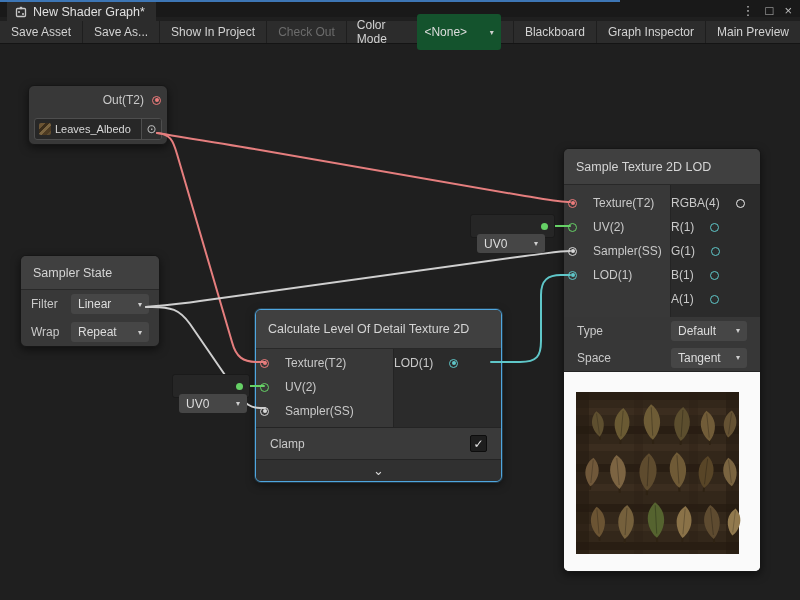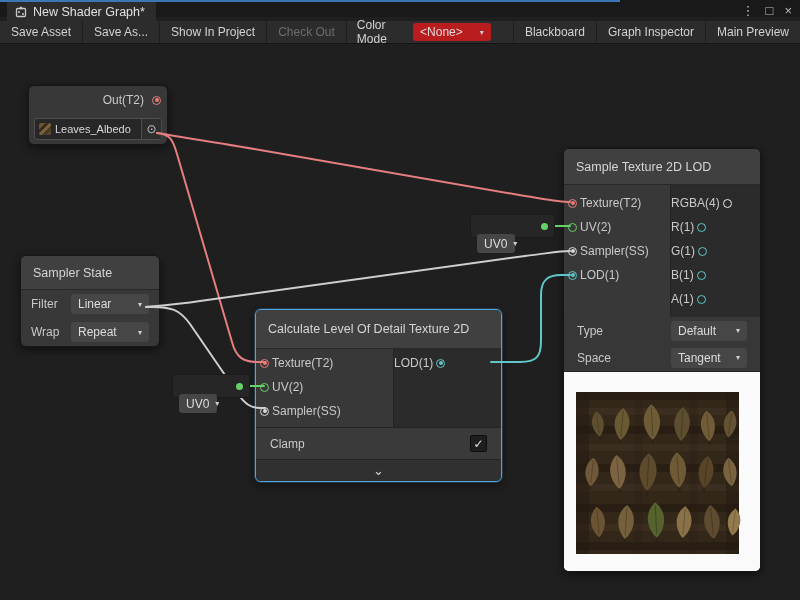--- a/index.html
+++ b/index.html
@@ -16,33 +16,33 @@
 
   
   .toolbar { position:absolute; left:0; top:21px; width:800px; height:23px; background:#2C2C2C; border-bottom:1px solid #141414; display:flex; align-items:center; font-size:12px; color:#D2D2D2; z-index:6; }
   .tbtn { height:100%; display:flex; align-items:center; padding:0 11px; border-right:1px solid #1E1E1E; white-space:nowrap; }
   .tbtn.disabled { color:#6C6C6C; }
   .tb-right { margin-left:auto; height:100%; display:flex; align-items:center; }
   .tb-right .tbtn { border-right:none; border-left:1px solid #1E1E1E; }
   .cm-label { padding:0 8px 0 10px; }
   .dd { height:20px; background:#464646; border-radius:3px; display:flex; align-items:center; justify-content:space-between; padding:0 7px; color:#DDDDDD; font-size:12px; }
   .dd .caret { font-size:8px; color:#CFCFCF; margin-left:6px; }
-  .cm-dd { width:96px; height:18px; background:#b91c1c; margin-right:22px; }
+  .cm-dd { width:96px; height:36px; background:#14532d; margin-right:12px; }
 
   
   svg.wires { position:absolute; inset:0; z-index:3; pointer-events:none; }
 
   
   .node { position:absolute; background:#383838; border:1px solid #161616; border-radius:6px; box-shadow:0 3px 9px rgba(0,0,0,.5); color:#C9C9C9; font-size:12px; z-index:2; }
   .node.selected { border:1.5px solid #4FA6DF; box-shadow:0 0 0 1px rgba(79,166,223,.25), 0 3px 9px rgba(0,0,0,.5); }
   .nhead { height:34px; display:flex; align-items:center; padding:0 12px; background:#404040; border-bottom:1px solid #282828; border-radius:5px 5px 0 0; font-size:12.5px; color:#D4D4D4; white-space:nowrap; }
   .port { width:9px; height:9px; border-radius:50%; border:1.5px solid currentColor; position:relative; flex:none; }
   .port.dot::after { content:""; position:absolute; inset:1.5px; border-radius:50%; background:currentColor; }
   .p-red{color:#ED7B7B} .p-green{color:#66D166} .p-gray{color:#D8D8D8} .p-cyan{color:#5FC7C9} .p-white{color:#EDEDED}
-  .prow { height:24px; display:flex; align-items:center; gap:3px; }
+  .prow { height:24px; display:flex; align-items:center; gap:16px; }
   .prow.in { padding-left:4px; }
   .prow.out { padding-right:5px; }
   .ports { display:flex; }
   .in-panel { background:#383838; }
   .out-panel { background:#2B2B2B; flex:1; border-left:1px solid #242424; }
 
   
   .n-tex { left:28px; top:85px; width:140px; }
   .n-tex .outrow { height:28px; display:flex; align-items:center; justify-content:flex-end; gap:8px; padding-right:6px; }
   .texfield { height:22px; margin:4px 5px; background:#272727; border:1px solid #4E4E4E; border-radius:3px; display:flex; align-items:center; overflow:hidden; }
@@ -75,21 +75,21 @@
   .n-lod .in-panel { width:106px; padding-top:6px; }
   .n-lod .out-panel { padding-top:6px; }
   .optrow { height:27px; display:flex; align-items:center; padding:0 13px; background:#373737; }
   .optrow:first-of-type { border-top:1px solid #242424; }
   .optrow .lbl { flex:1; }
   .optrow .dd { width:76px; }
   .preview { height:200px; background:#FAFAFA; border-radius:0 0 5px 5px; overflow:hidden; border-top:1px solid #242424; }
 
   
   .uvw { position:absolute; height:24px; background:#262626; border:1px solid #1A1A1A; border-radius:3px; display:flex; align-items:center; z-index:4; }
-  .uvw .dd { height:19px; width:38px; margin-left:6px;margin-top:35px; }
+  .uvw .dd { height:19px; width:68px; margin-left:6px;margin-top:35px; }
   .uvdot { width:7px; height:7px; border-radius:50%; background:#66D166; position:absolute; right:6px; top:8px; }
   .uvw1 { left:470px; top:214px; width:85px; }
   .uvw2 { left:172px; top:374px; width:78px; }
 </style>
 </head>
 <body>
 
 <div class="app">
 
   <svg class="wires" width="800" height="600" viewBox="0 0 800 600">

